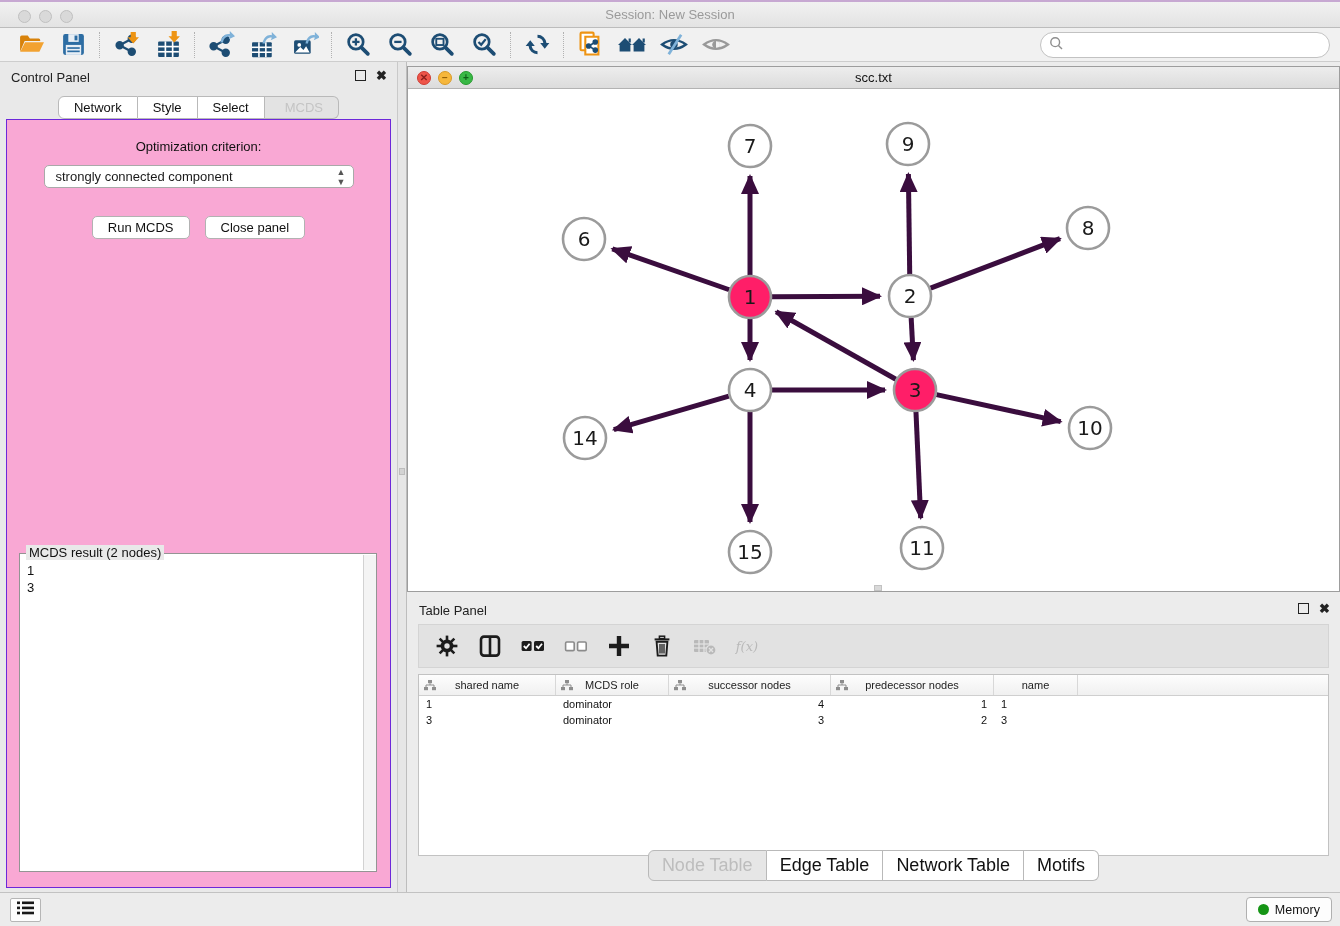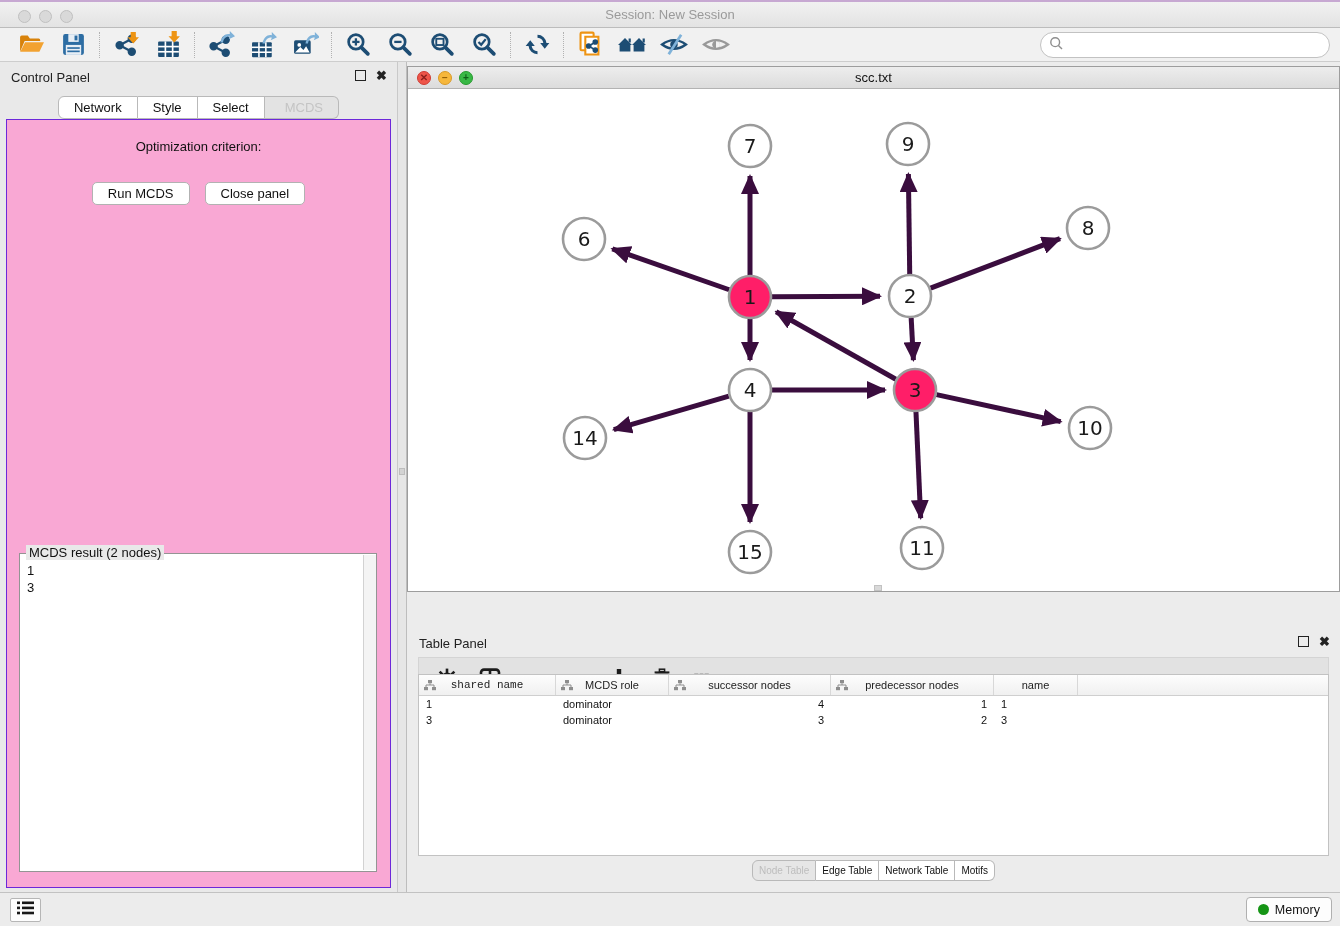--- a/index.html
+++ b/index.html
@@ -86,37 +86,37 @@
   .tl-close { background:#ee5549; border:1px solid #ce3c34; color:#8c201c; }
   .tl-min { background:#f6b73c; border:1px solid #d99a28; color:#925f07; }
   .tl-max { background:#38b845; border:1px solid #27992f; color:#0d5e17; }
   .nw-canvas { position:absolute; left:0; right:0; top:22px; bottom:0; }
   .nw-canvas svg { display:block; }
   .nw-grow { position:absolute; bottom:-8px; left:50%; width:8px; height:6px;
     background:#d9d9d9; border:1px solid #c2c2c2; }
 
   
   .table-panel { position:absolute; left:407px; right:0; top:532px; bottom:4px; background:#ececec; }
-  .tp-header { position:relative; height:28px;margin-top:33px; }
+  .tp-header { position:relative; height:28px; }
   .tp-title { position:absolute; left:12px; top:9px; font-size:13px; color:#222; }
   .tp-toolbar { margin:2px 11px 0; height:44px; background:#e2e2e2; border:1px solid #d4d4d4;
     display:flex; align-items:center; gap:17px; padding-left:15px; }
   .tp-tbicon { width:26px; height:26px; display:flex; align-items:center; justify-content:center; }
   .tp-table { position:absolute; left:11px; right:11px; top:80px; height:182px;
     background:#fff; border:1px solid #c2c2c2; overflow:hidden; }
   .t-headrow { display:flex; height:21px; border-bottom:1px solid #cfcfcf;
     background:linear-gradient(#fdfdfd,#f0f0f0); }
   .t-hcell { position:relative; display:flex; align-items:center; justify-content:center;
     font-size:11px; color:#222; border-right:1px solid #d8d8d8; flex:none; }
   .t-hcell .tree { position:absolute; left:5px; top:5px; }
   .t-row { display:flex; height:16px; }
   .t-cell { flex:none; font-size:11px; line-height:16px; padding:0 7px; color:#111;
     white-space:nowrap; overflow:hidden; }
   .tp-tabs { position:absolute; bottom:7px; left:0; right:0; display:flex; justify-content:center; }
-  .tp-tabs .seg-tab { font-size:10px; padding:4px 6px;margin-top:37px; }
+  .tp-tabs .seg-tab { font-size:18px; padding:4px 13px;margin-top:37px; }
   .tp-tabs .seg-tab.active { background:#e6e6e6; color:#bdbdbd; }
 
   
   .statusbar { position:absolute; bottom:0; left:0; right:0; height:34px;
     background:#ececec; border-top:1px solid #c2c2c2;margin-top:16px; }
   .sb-left-btn { position:absolute; left:10px; top:5px; width:31px; height:24px;
     background:#fdfdfd; border:1px solid #b6b6b6; border-radius:2px;
     display:flex; align-items:center; justify-content:center; }
   .memory-btn { position:absolute; right:8px; top:4px; height:25px;
     background:#fdfdfd; border:1px solid #b0b0b0; border-radius:4px;
@@ -325,20 +325,27 @@
       </span>
     </div>
     <div class="cp-tabs" id="cp-tabs">
         <div class="seg-tab">Network</div>
         <div class="seg-tab">Style</div>
         <div class="seg-tab">Select</div>
         <div class="seg-tab active">MCDS</div>
       </div>
     <div class="cp-content">
       <div class="opt-label">Optimization criterion:</div>
+      <div class="dropdown">
+        <span>strongly connected component</span>
+        <span class="dd-arrows">
+            <span>▲</span>
+            <span>▼</span>
+          </span>
+      </div>
       <div class="cp-buttons">
         <button>Run MCDS</button>
         <button>Close panel</button>
       </div>
       <div class="result-group">
         <span class="result-legend">MCDS result (2 nodes)</span>
         <div class="result-lines" id="result-lines">
             <div>1</div>
             <div>3</div>
           </div>
@@ -509,21 +516,21 @@
           </svg>
         </div>
         <div class="tp-tbicon">
           <svg width="34" height="26" viewBox="0 0 34 26">
             <text x="1" y="19" font-size="17" font-style="italic" font-family="DejaVu Serif, serif" fill="#b9b9b9">f(x)</text>
           </svg>
         </div>
       </div>
     <div class="tp-table">
       <div class="t-headrow" id="t-headrow">
-          <div class="t-hcell" style="width: 137px; font-family: Liberation Mono, monospace;">
+          <div class="t-hcell" style="width: 137px;">
             <span class="tree"><svg width="12" height="11" viewBox="0 0 12 11">
                 <g fill="#8d8d8d">
                   <rect x="4" y="0" width="4" height="3.2"></rect>
                   <rect x="0" y="7" width="4" height="3.2"></rect>
                   <rect x="8" y="7" width="4" height="3.2"></rect>
                 </g>
                 <g stroke="#8d8d8d" stroke-width="1" fill="none">
                   <path d="M6 3.2 V5 M2 7 V5 H10 V7"></path>
                 </g>
               </svg></span>

